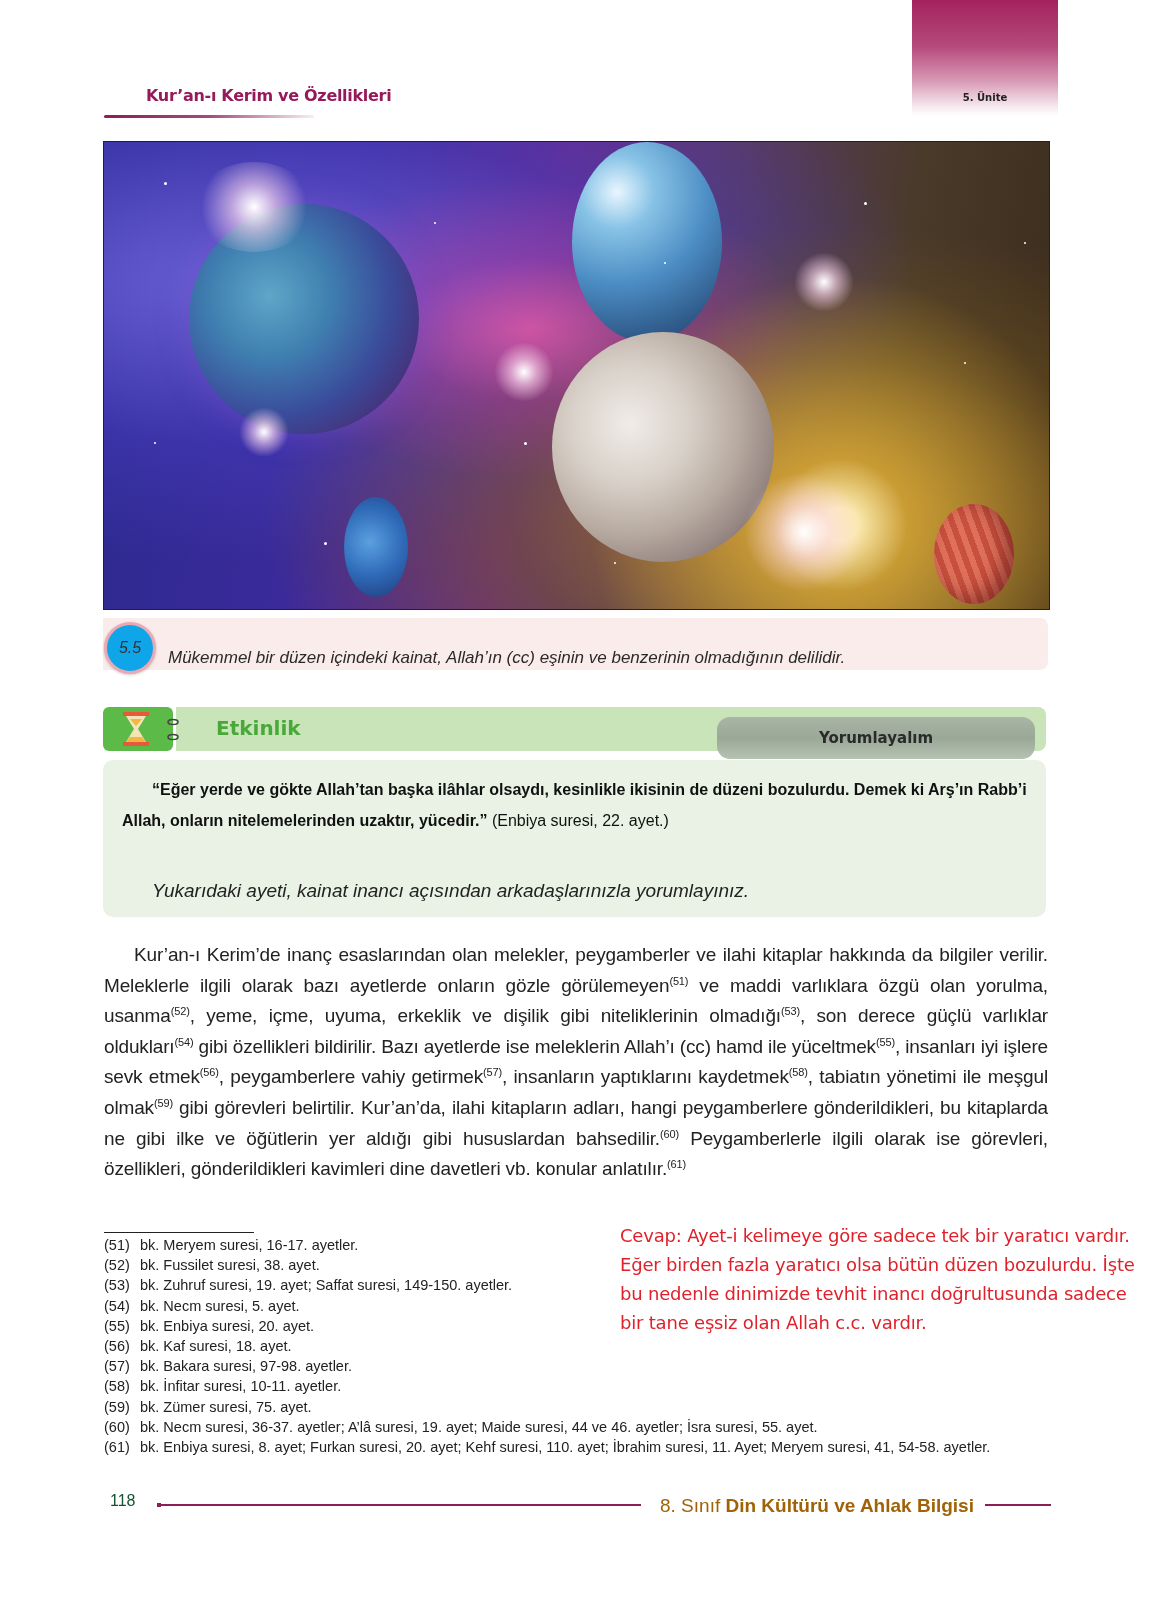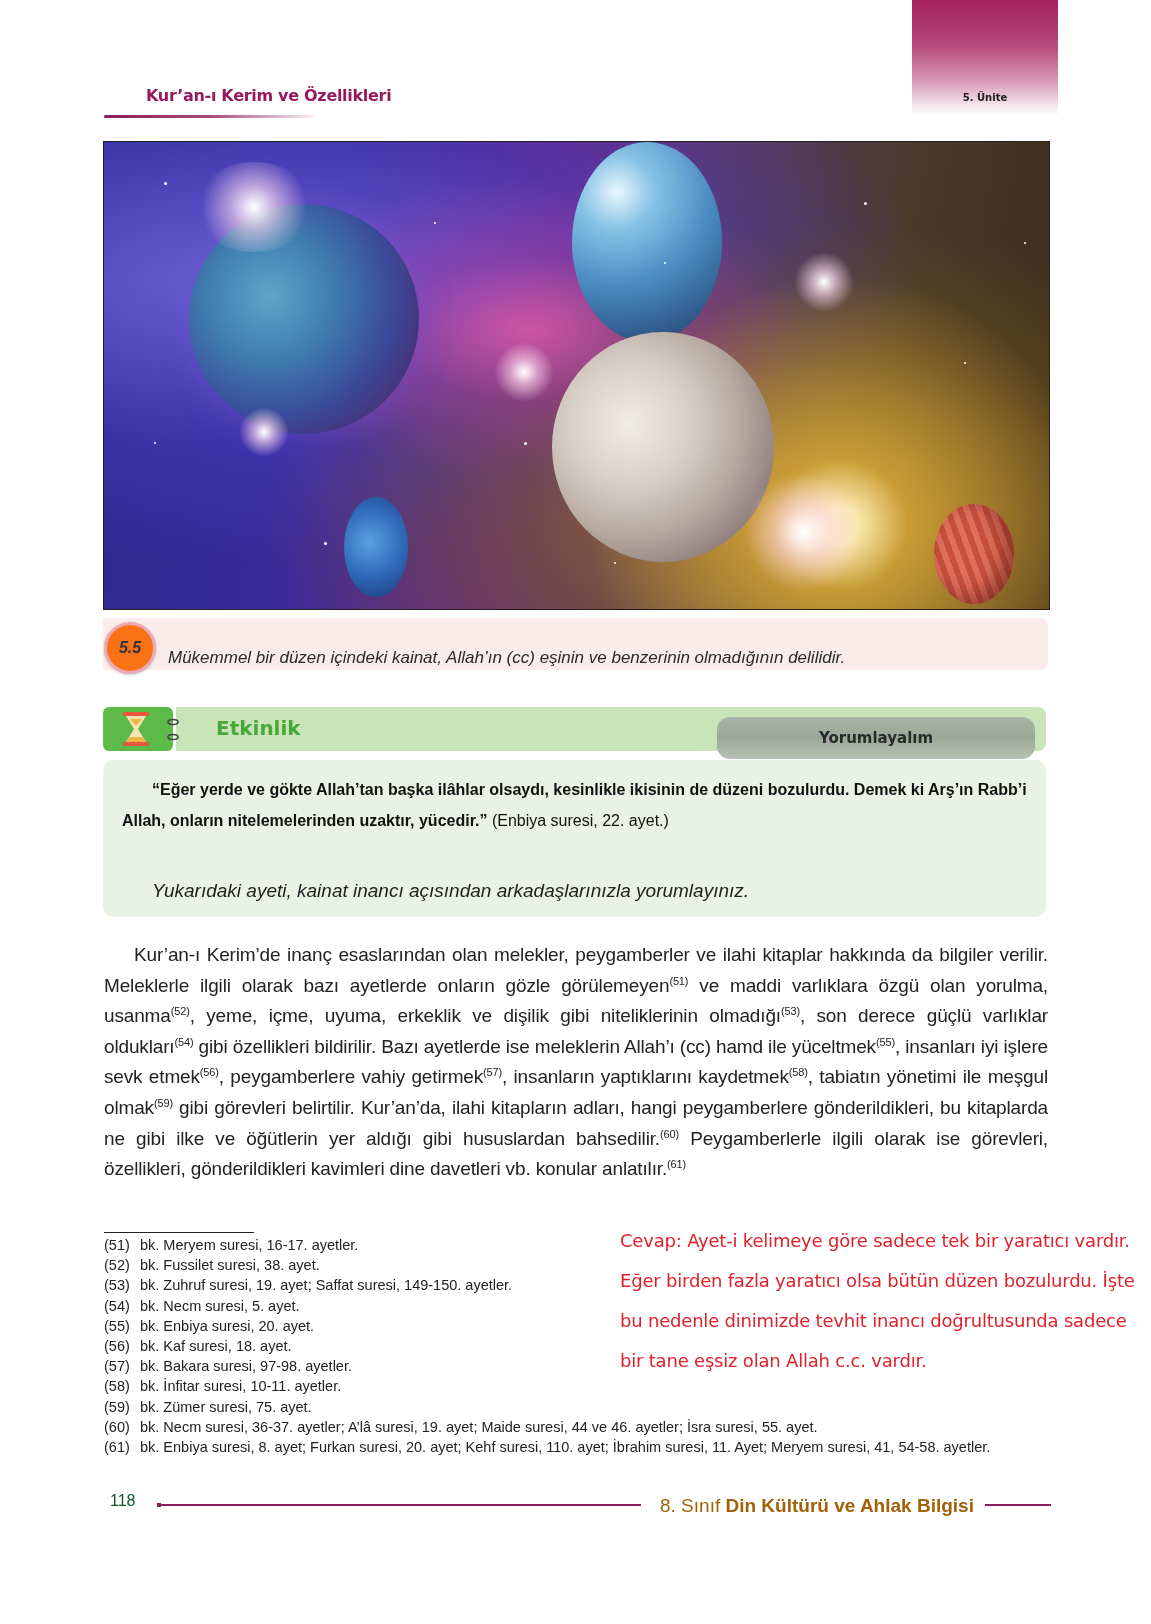--- a/index.html
+++ b/index.html
@@ -30,21 +30,21 @@
     background:radial-gradient(circle at 35% 40%, #f0ece8 0%, #d8d0c8 30%, #b7aaa0 55%, #8a7a78 80%, #6a5a5a 100%); }
   .p-small-blue { left:240px; top:355px; width:64px; height:100px;
     background:radial-gradient(circle at 40% 45%, #5aa0e0 0%, #2f6ab8 50%, #1f3a7a 100%); }
   .p-red { left:830px; top:362px; width:80px; height:100px;
     background:repeating-linear-gradient(70deg, #e0705a 0 6px, #c8503e 6px 12px); box-shadow:inset -10px -6px 20px rgba(80,20,20,0.5); }
   .star { position:absolute; border-radius:50%; background:#fff; }
   .glow { position:absolute; border-radius:50%; background:radial-gradient(circle, rgba(255,255,255,1) 0%, rgba(255,220,240,0.6) 30%, rgba(255,255,255,0) 70%); }
 
   
   .caption-band { left:103px; top:618px; width:945px; height:52px; background:#fbecec; border-radius:0 8px 8px 0; }
-  .caption-badge { left:104px; top:622px; width:46px; height:46px; border-radius:50%; background:#f97316; border:3px solid #eaa9b4; box-shadow:0 1px 3px rgba(0,0,0,0.2); display:flex; align-items:center; justify-content:center; font-weight:bold; font-style:italic; font-size:16px; color:#333; }
+  .caption-badge { left:104px; top:622px; width:46px; height:46px; border-radius:50%; background:#0ea5e9; border:3px solid #eaa9b4; box-shadow:0 1px 3px rgba(0,0,0,0.2); display:flex; align-items:center; justify-content:center; font-weight:normal; font-style:italic; font-size:16px; color:#333; }
   .caption-text { left:168px; top:648px; font-style:italic; font-size:17px; color:#2a2a2a; }
 
   
   .etk-icon { left:103px; top:707px; width:70px; height:44px; background:#5cbb48; border-radius:6px; }
   .etk-rings { left:166px; top:716px; width:14px; height:28px; }
   .etk-band { left:176px; top:707px; width:870px; height:44px; background:#c8e4b8; border-radius:0 8px 8px 0; }
   .etk-title { left:216px; top:716px; font-family:"DejaVu Sans", sans-serif; font-weight:bold; font-size:20px; color:#4aa83a; }
   .etk-pill { left:717px; top:717px; width:318px; height:42px; border-radius:13px; background:linear-gradient(to bottom, #a9b5a5 0%, #9aa897 50%, #b6c2b2 100%); display:flex; align-items:center; justify-content:center; font-family:"DejaVu Sans", sans-serif; font-weight:bold; font-size:15px; color:#2a2a2a; }
   .etk-box { left:103px; top:760px; width:943px; height:157px; background:#e9f2e4; border-radius:10px; }
   .quote { left:122px; top:774px; width:912px; font-size:16px; line-height:31px; color:#111; text-indent:30px; }
@@ -56,21 +56,21 @@
   .body-text sup { font-size:11px; line-height:0; }
 
   
   .fn-rule { left:104px; top:1232px; width:150px; height:1px; background:#222; }
   .footnotes { left:104px; top:1235px; width:950px; font-size:14.5px; line-height:20.2px; color:#222; }
   .fn-row { display:flex; }
   .fn-num { width:36px; flex:none; }
   .fn-text { flex:1; }
 
   
-  .answer { left:620px; top:1221px; width:520px; font-family:"DejaVu Sans", sans-serif; font-size:18px; line-height:40px; color:#e0202a; letter-spacing:-0.2px; }
+  .answer { left:620px; top:1221px; width:520px; font-family:"DejaVu Sans", sans-serif; font-size:18px; line-height:29px; color:#e0202a; letter-spacing:-0.2px; }
 
   
   .page-num { left:110px; top:1492px; font-size:16px; color:#14532d; }
   .footer-dot { left:157px; top:1503px; width:4px; height:4px; background:#8b1e57; }
   .footer-line1 { left:161px; top:1504px; width:480px; height:1.5px; background:#8b1e57; }
   .footer-text { left:660px; top:1495px; font-family:Liberation Sans, sans-serif; font-size:19px; color:#a16207; }
   .footer-text b { font-weight:bold; }
   .footer-line2 { left:985px; top:1504px; width:66px; height:1.5px; background:#8b1e57; }
 </style>
 </head>

